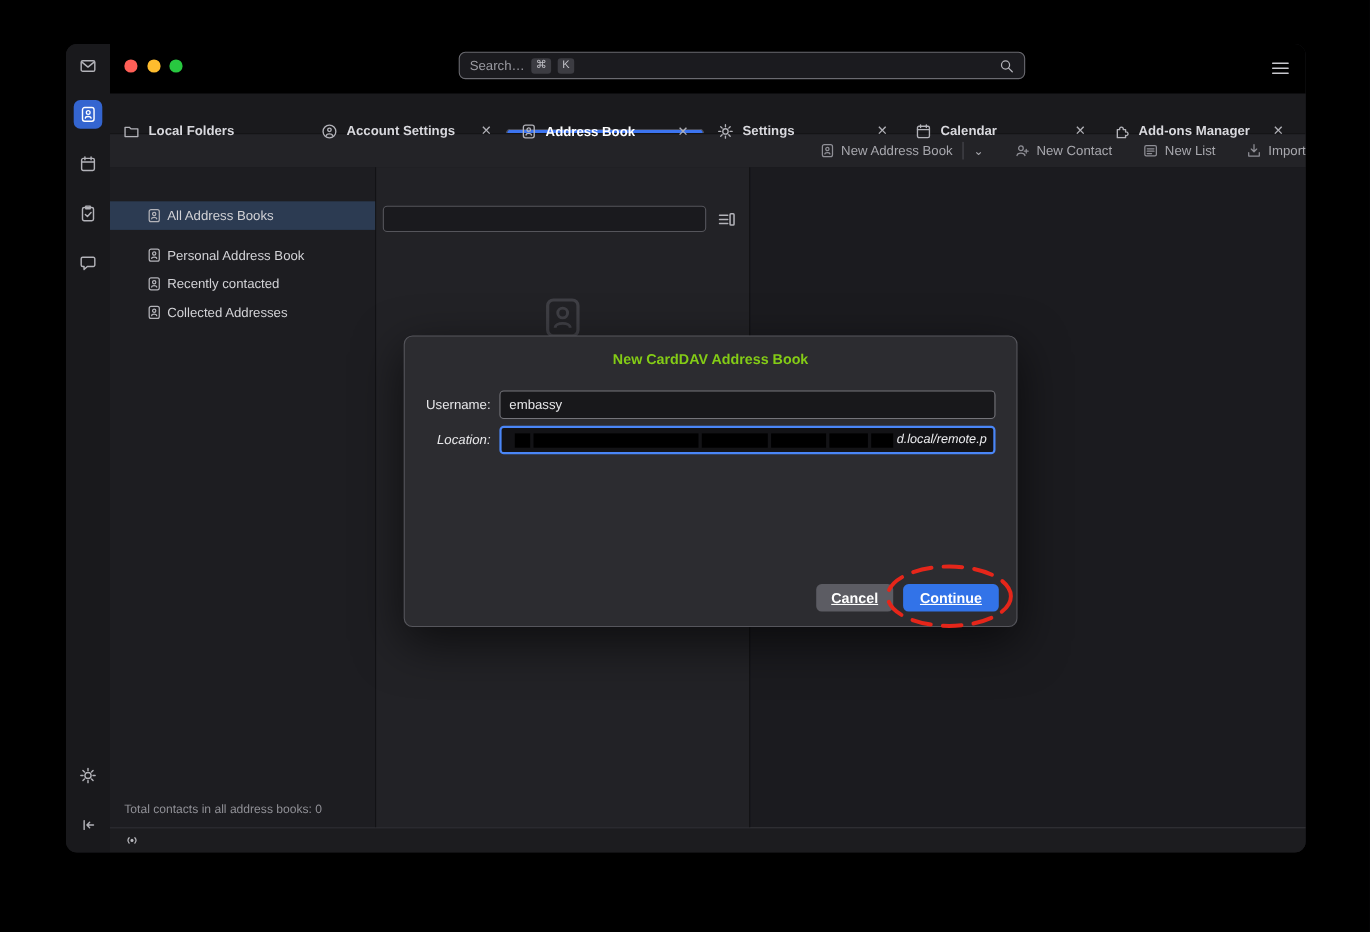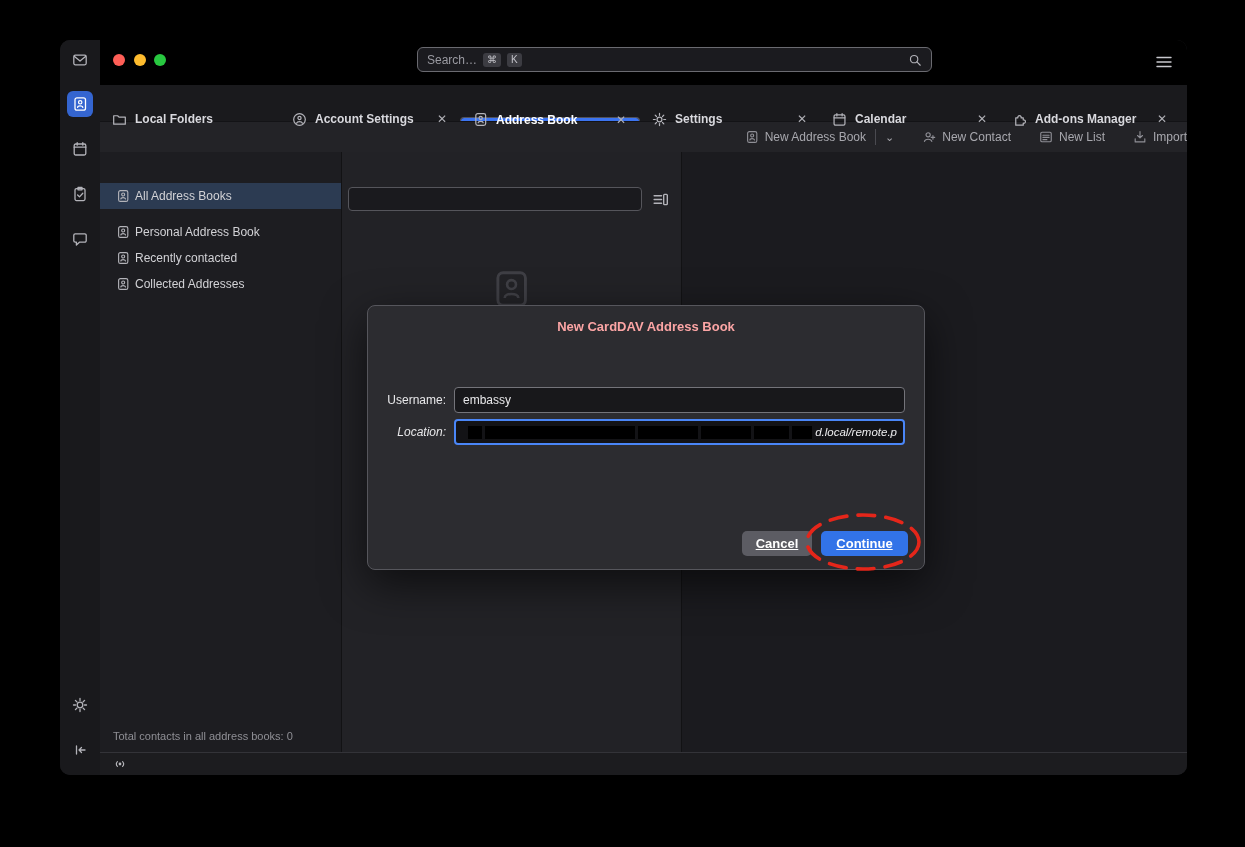--- a/index.html
+++ b/index.html
@@ -48,21 +48,21 @@
   .toolbar { height:31px; background:#232327; border-top:1px solid #131316;
     display:flex; align-items:center; padding-left:13px; gap:28px; flex:none;justify-content:flex-end; }
   .tbtn { display:flex; align-items:center; gap:6px; color:#a8a8ae; font-size:12px; }
   .tbtn .sep { width:1px; height:16px; background:#4a4a50; margin:0 3px; }
   .tbtn .chev { color:#a8a8ae; font-size:11px; }
 
   
   .content { flex:1; display:flex; min-height:0; }
   .books-pane { width:242px; background:#1d1d21; border-right:1px solid #121214;
     position:relative; flex:none; }
-  .book-row { display:flex; align-items:center; gap:5px; height:26px; padding-left:16px;
+  .book-row { display:flex; align-items:center; gap:5px; height:26px; padding-left:33px;
     color:#d2d2d6; font-size:12px; white-space:nowrap; }
   .book-row.selected { background:#2c3b52; margin-bottom:10px; }
   .books-list { position:absolute; top:31px; left:0; right:0; }
   .books-status { position:absolute; left:13px; bottom:10px; color:#8f8f95; font-size:11px; }
 
   .contacts-pane { width:340px; background:#222226; border-right:1px solid #121214;
     position:relative; flex:none; }
   .cp-search { position:absolute; left:6px; top:35px; width:294px; height:24px;
     background:#1a1a1e; border:1px solid #55555b; border-radius:4px; color:#e6e6e9;
     font-size:12px; padding:0 8px; outline:none; }
@@ -72,22 +72,22 @@
   .details-pane { flex:1; background:#1b1b1f; }
 
   
   .statusbar { height:23px; background:#1c1c1f; border-top:1px solid #333338;
     display:flex; align-items:center; padding-left:12px; flex:none; }
 
   
   .dialog { position:absolute; left:367px; top:305px; width:558px; height:265px;
     background:#2c2c30; border:1px solid #56565c; border-radius:8px; z-index:10;
     box-shadow:0 14px 44px rgba(0,0,0,.6); }
-  .dlg-title { margin-top:13px; text-align:center; color:#fca5a5; font-size:13px; font-weight:bold; }
-  .dlg-row { position:absolute; left:16px; right:19px; height:26px; display:flex; align-items:center;margin-top:32px; }
+  .dlg-title { margin-top:13px; text-align:center; color:#84cc16; font-size:13px; font-weight:bold; }
+  .dlg-row { position:absolute; left:16px; right:19px; height:26px; display:flex; align-items:center; }
   .dlg-row.r1 { top:49px; } .dlg-row.r2 { top:81px;font-style:italic; }
   .dlg-label { width:62px; text-align:right; margin-right:8px; color:#e8e8ea; font-size:12px; flex:none; }
   .dlg-input { flex:1; height:26px; background:#18181b; border:1px solid #74747a;
     border-radius:4px; color:#e8e8ea; font-size:12px; padding:0 8px; outline:none; min-width:0; }
   .loc-input { flex:1; height:26px; background:#131316; border:2px solid #4a86f7;
     border-radius:4px; display:flex; align-items:center; justify-content:flex-end;
     padding:0 6px; gap:3px; overflow:hidden; }
   .redaction-wrap { display:flex; gap:3px; align-items:center; flex:none; }
   .redact { display:inline-block; height:13px; background:#000; flex:none; }
   .loc-text { color:#ececee; font-size:11.5px; white-space:nowrap; flex:none; }

